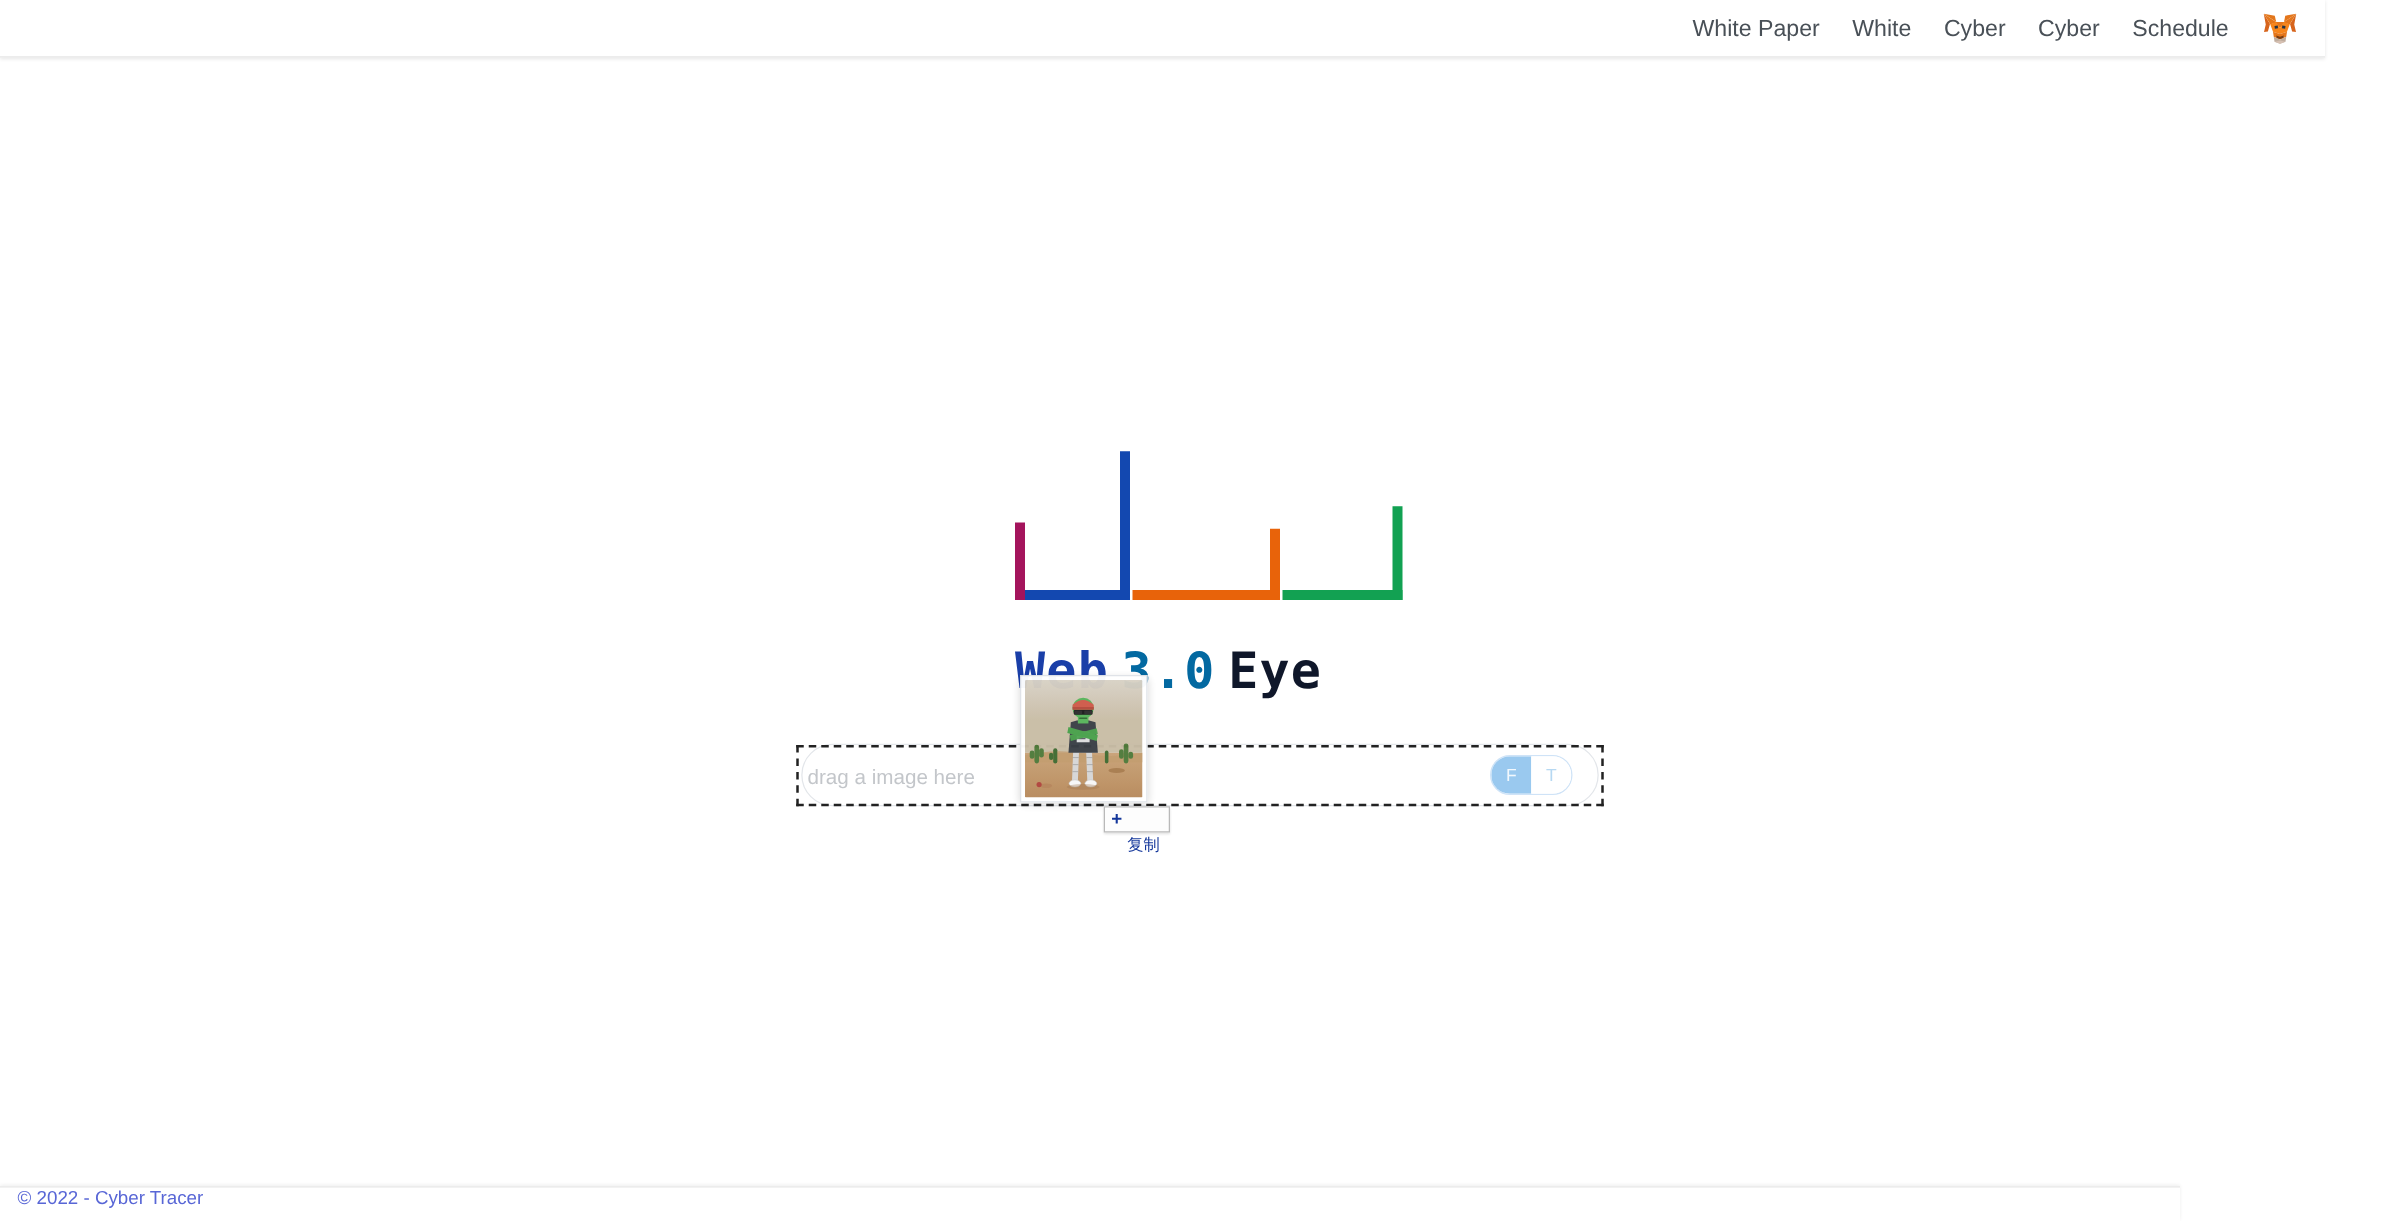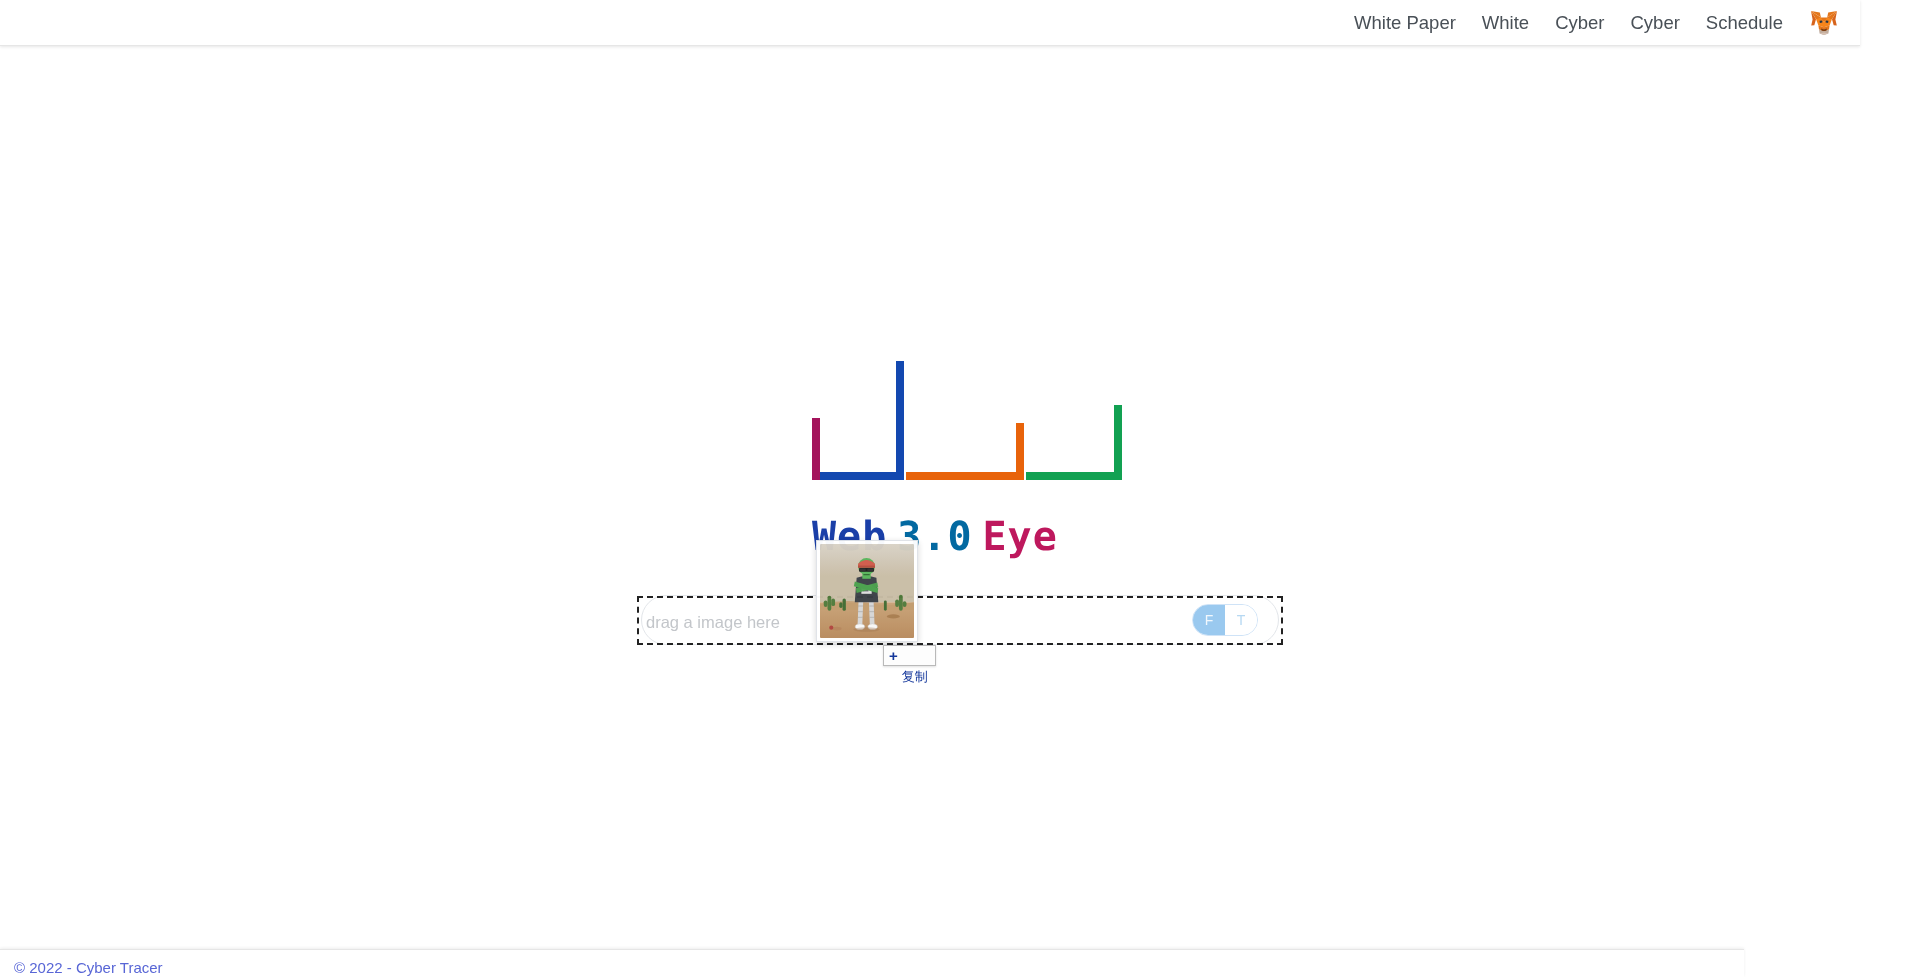--- a/index.html
+++ b/index.html
@@ -88,21 +88,21 @@
     font-size: 40px;
     font-weight: 700;
     letter-spacing: 1px;
     line-height: 42px;
     white-space: nowrap;
     text-rendering: geometricPrecision;
     -webkit-font-smoothing: none;
   }
   .wm-web  { color: #1a3fa8; }
   .wm-ver  { color: #0369a1; }
-  .wm-eye  { color: #be185d; }
+  .wm-eye  { color: #0f172a; }
   .wm-sp   { display: inline-block; width: 10px; }
 
   
   .dropzone-outline {
     position: absolute;
     left: 637px;
     top: 550px;
     width: 646px;
     height: 49px;
     border: 2px dashed #222222;
@@ -217,21 +217,21 @@
   .site-footer {
     position: absolute;
     left: 0;
     top: 949px;
     width: 1744px;
     height: 28px;
     background: #ffffff;
     border-top: 1px solid #e6e6e6;
     box-shadow: 0 -1px 3px rgba(0,0,0,0.07);
     display: flex;
-    align-items: flex-end;
+    align-items: flex-start;
     z-index: 40;
   }
   .footer-text {
     padding-left: 14px;
     color: #5866d6;
     font-size: 15px;
     line-height: 18px;
     text-decoration: none;
     cursor: pointer;
     white-space: nowrap;

